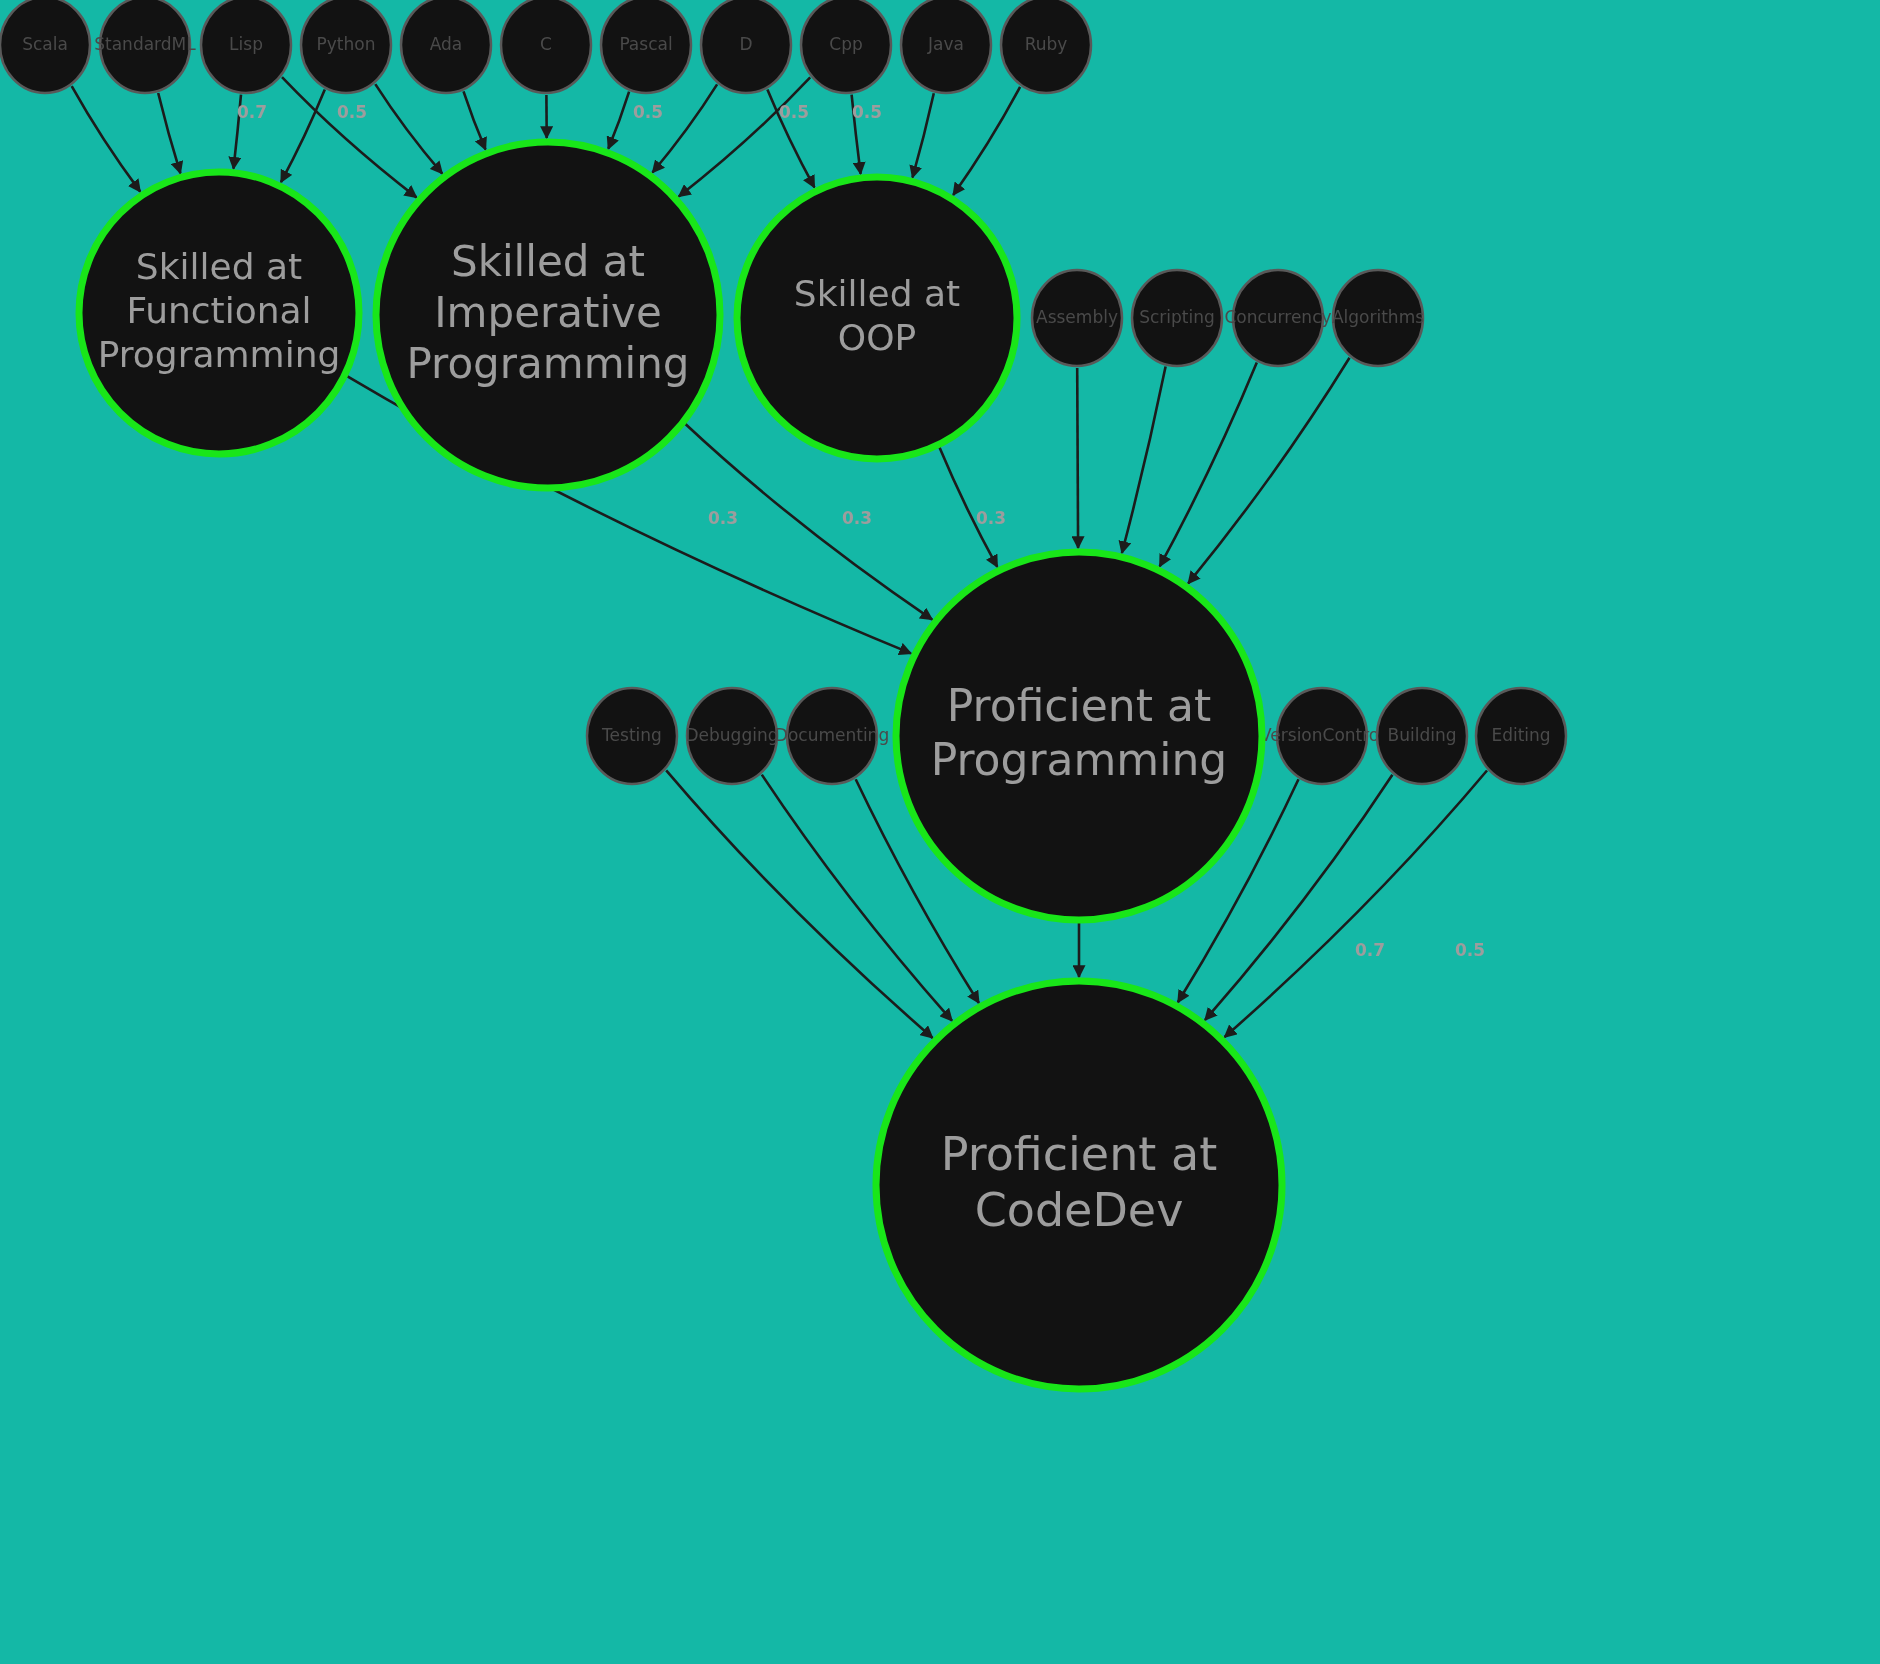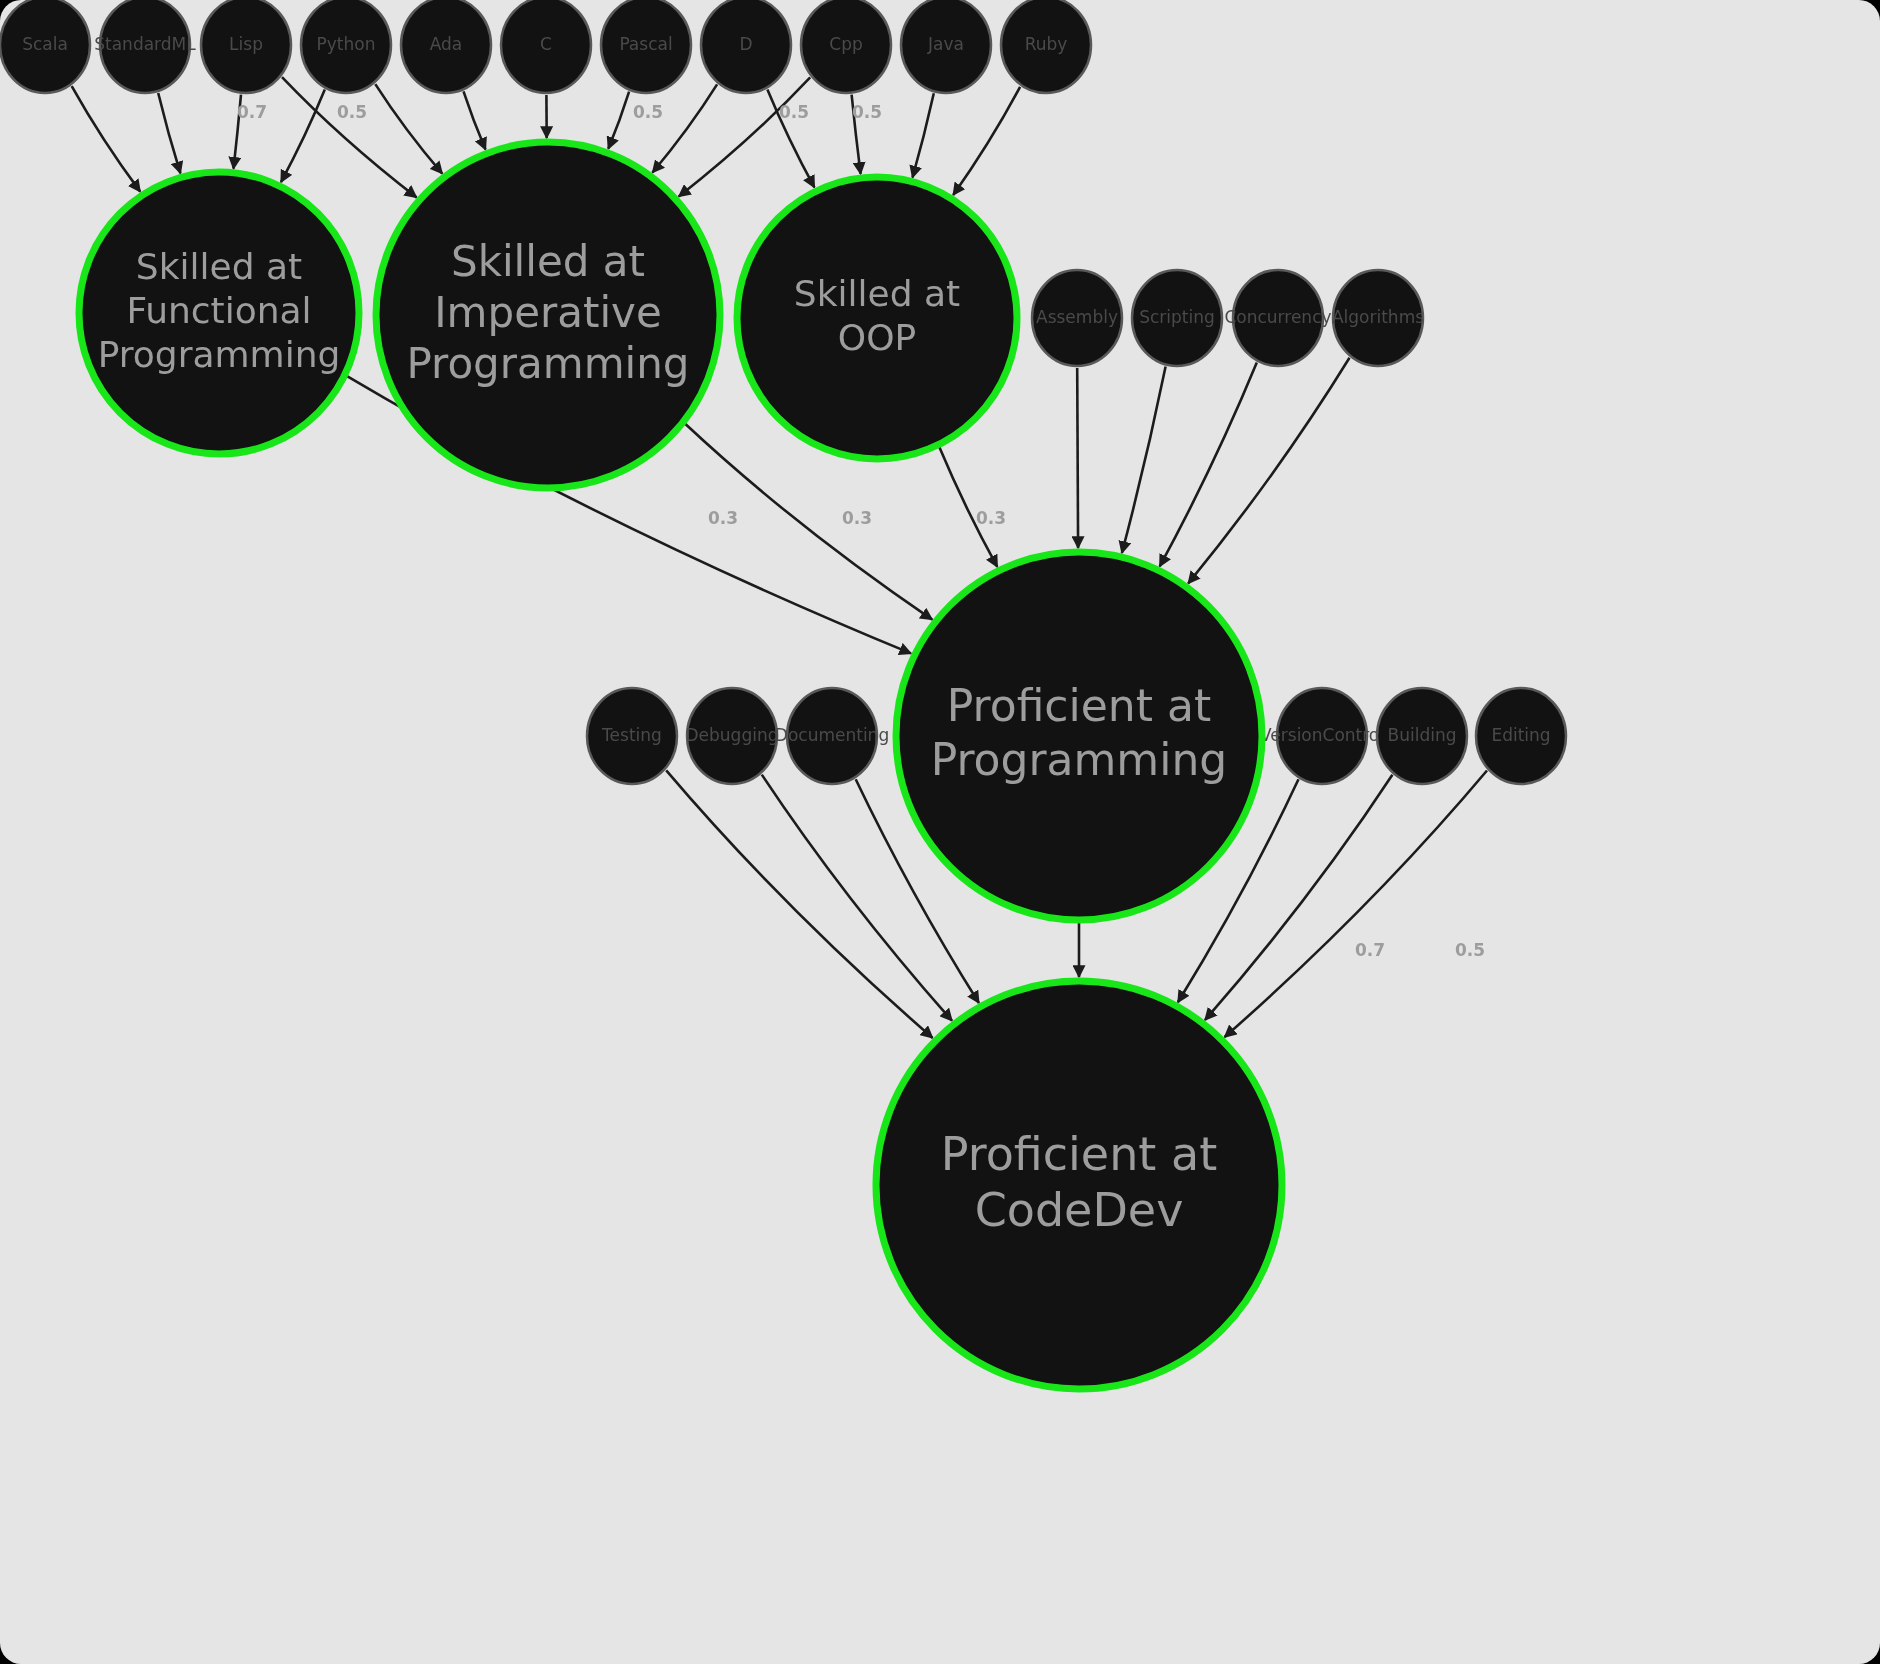--- a/index.html
+++ b/index.html
@@ -10,22 +10,21 @@
   body {
     width: 1880px;
     height: 1664px;
     overflow: hidden;
     font-family: "DejaVu Sans", sans-serif;
   }
   #graph-root {
     position: relative;
     width: 1880px;
     height: 1664px;
-    background: #e5e5e5;
-    border-radius: 21px;
+    background: #14b8a6;
   }
   svg#graph-svg {
     display: block;
     width: 1880px;
     height: 1664px;
   }
   .node-ellipse-major {
     fill: #121212;
     stroke: #19e619;
     stroke-width: 7;

